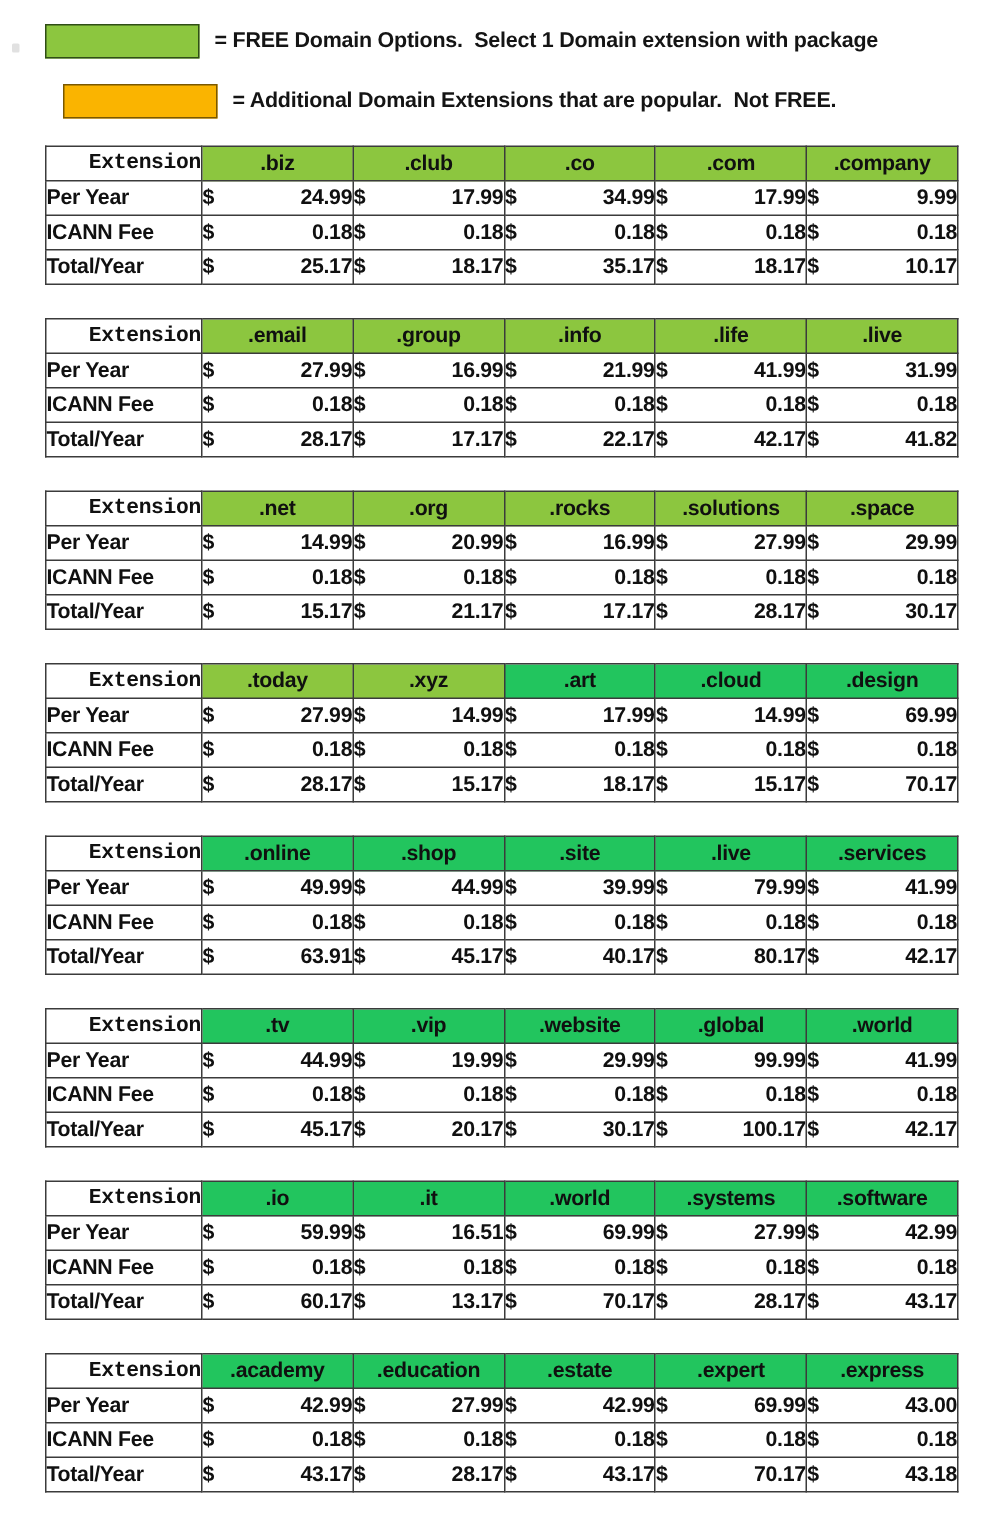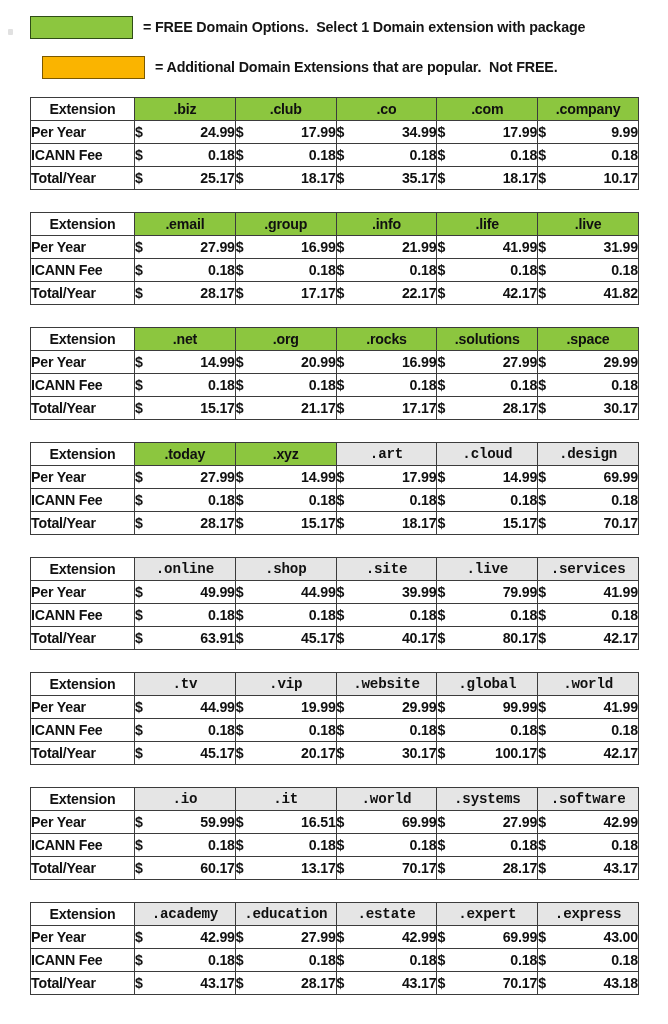--- a/index.html
+++ b/index.html
@@ -96,29 +96,30 @@
     box-sizing: border-box;
     font-size: 14.2px;
     font-weight: bold;
     color: #101010;
     letter-spacing: -0.2px;
   }
 
   
   .hdr-label {
     background: #ffffff;
-    text-align: center;
+    text-align: right;
     padding-left: 6px;
+    font-family: Liberation Mono, monospace;
   }
   .hdr-ext {
     text-align: center;
     color: #101010;
   }
   .hdr-ext.green  { background: #8CC63F; }
-  .hdr-ext.orange { background: #e5e5e5; font-family: Liberation Mono, monospace; }
+  .hdr-ext.orange { background: #22c55e; }
 
   
   .row-label {
     background: #ffffff;
     text-align: left;
     padding-left: 6px;
     white-space: nowrap;
   }
 
   .money {

